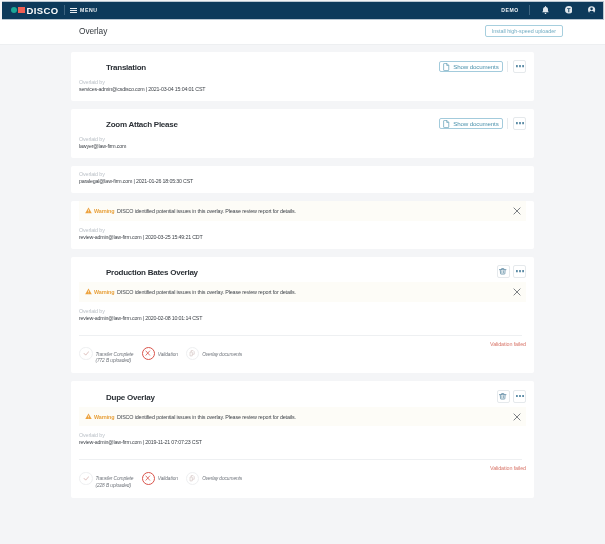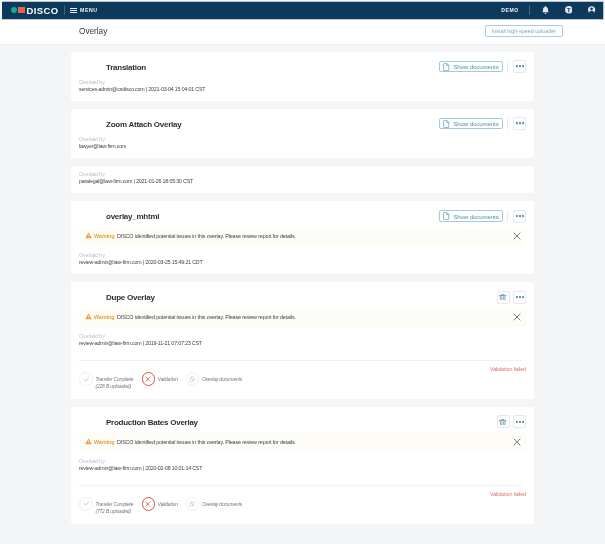--- a/index.html
+++ b/index.html
@@ -150,21 +150,21 @@
           </button>
         </div>
       </div>
       <div class="meta">
         <div class="meta-label">Overlaid by</div>
         <div class="meta-val">services-admin@csdisco.com | 2021-03-04 15:04:01 CST</div>
       </div>
     </div>
     <div class="card">
       <div class="card-top">
-        <div class="card-title">Zoom Attach Overlay</div>
+        <div class="card-title">Zoom Attach Please</div>
         <div class="card-actions">
           <button class="show-btn">
             <span class="dicon">
               <svg width="6.4" height="8" viewBox="0 0 16 20" style="display:block">
                 <path d="M9.6 1H3.2A1.6 1.6 0 0 0 1.6 2.6v14.8A1.6 1.6 0 0 0 3.2 19h9.6a1.6 1.6 0 0 0 1.6-1.6V5.8z" fill="none" stroke="#4e93ad" stroke-width="1.6" stroke-linejoin="round"></path>
                 <path d="M9.4 1.3v4.8h4.8" fill="none" stroke="#4e93ad" stroke-width="1.6" stroke-linejoin="round"></path>
               </svg>
             </span>
             <span class="lbl">Show documents</span>
           </button>
@@ -185,44 +185,20 @@
         <div class="meta-val">lawyer@law-firm.com</div>
       </div>
     </div>
     <div class="card">
       <div class="meta">
         <div class="meta-label">Overlaid by</div>
         <div class="meta-val">paralegal@law-firm.com | 2021-01-26 18:05:30 CST</div>
       </div>
     </div>
     <div class="card">
-      <div class="card-top">
-        <div class="card-title">overlay_mhtml</div>
-        <div class="card-actions">
-          <button class="show-btn">
-            <span class="dicon">
-              <svg width="6.4" height="8" viewBox="0 0 16 20" style="display:block">
-                <path d="M9.6 1H3.2A1.6 1.6 0 0 0 1.6 2.6v14.8A1.6 1.6 0 0 0 3.2 19h9.6a1.6 1.6 0 0 0 1.6-1.6V5.8z" fill="none" stroke="#4e93ad" stroke-width="1.6" stroke-linejoin="round"></path>
-                <path d="M9.4 1.3v4.8h4.8" fill="none" stroke="#4e93ad" stroke-width="1.6" stroke-linejoin="round"></path>
-              </svg>
-            </span>
-            <span class="lbl">Show documents</span>
-          </button>
-          <span class="vsep"></span>
-          <button class="icon-btn">
-            <span class="dots">
-              <svg width="8" height="2.3" viewBox="0 0 40 11.5" style="display:block">
-                <rect x="0" y="0" width="9" height="11.5" rx="1.5" fill="#5b8ba5"></rect>
-                <rect x="15.5" y="0" width="9" height="11.5" rx="1.5" fill="#5b8ba5"></rect>
-                <rect x="31" y="0" width="9" height="11.5" rx="1.5" fill="#5b8ba5"></rect>
-              </svg>
-            </span>
-          </button>
-        </div>
-      </div>
       <div class="warn">
         <span class="wicon">
           <svg width="7" height="6.6" viewBox="0 0 18 16">
             <path d="M9 0.8 17.5 15.4H0.5z" fill="#eda23e"></path>
             <rect x="8.1" y="6" width="1.8" height="4.6" rx="0.6" fill="#fdfcf7"></rect>
             <rect x="8.1" y="11.5" width="1.8" height="1.8" rx="0.6" fill="#fdfcf7"></rect>
           </svg>
         </span>
         <span class="warn-label">Warning</span>
         <span class="warn-msg">DISCO identified potential issues in this overlay. Please review report for details.</span>
@@ -232,21 +208,21 @@
           </svg>
         </button>
       </div>
       <div class="meta">
         <div class="meta-label">Overlaid by</div>
         <div class="meta-val">review-admin@law-firm.com | 2020-03-25 15:49:21 CDT</div>
       </div>
     </div>
     <div class="card">
       <div class="card-top">
-        <div class="card-title">Dupe Overlay</div>
+        <div class="card-title">Production Bates Overlay</div>
         <div class="card-actions">
           <button class="icon-btn">
             <span class="ticon">
               <svg width="7.4" height="6.6" viewBox="0 0 20 18" style="display:block">
                 <path d="M1 4.4h18" stroke="#4c7e98" stroke-width="1.9" stroke-linecap="round"></path>
                 <path d="M6.6 4.4V2.6a1.2 1.2 0 0 1 1.2-1.2h4.4a1.2 1.2 0 0 1 1.2 1.2v1.8" fill="none" stroke="#4c7e98" stroke-width="1.9" stroke-linejoin="round"></path>
                 <path d="M3.4 4.6l.7 10.6a1.4 1.4 0 0 0 1.4 1.3h9a1.4 1.4 0 0 0 1.4-1.3l.7-10.6" fill="none" stroke="#4c7e98" stroke-width="1.9" stroke-linejoin="round"></path>
                 <path d="M7.8 7.6v5.6M12.2 7.6v5.6" stroke="#4c7e98" stroke-width="1.6" stroke-linecap="round"></path>
               </svg>
             </span>
@@ -274,32 +250,32 @@
         <span class="warn-label">Warning</span>
         <span class="warn-msg">DISCO identified potential issues in this overlay. Please review report for details.</span>
         <button class="warn-x">
           <svg width="8" height="8" viewBox="0 0 12 12">
             <path d="M1.4 1.4 10.6 10.6M10.6 1.4 1.4 10.6" stroke="#5b6066" stroke-width="1.2" stroke-linecap="round"></path>
           </svg>
         </button>
       </div>
       <div class="meta has-steps">
         <div class="meta-label">Overlaid by</div>
-        <div class="meta-val">review-admin@law-firm.com | 2019-11-21 07:07:23 CST</div>
+        <div class="meta-val">review-admin@law-firm.com | 2020-02-08 10:01:14 CST</div>
       </div>
       <div class="steps-wrap">
         <div class="status-right">Validation failed</div>
         <div class="steps">
           <div class="step">
             <div class="step-circ">
               <svg width="6.8" height="6.8" viewBox="0 0 14 14">
                 <path d="M2.2 7 5.5 10.6 11.8 3.4" fill="none" stroke="#c89a95" stroke-width="1.25" stroke-linecap="round" stroke-linejoin="round"></path>
               </svg>
             </div>
-            <div class="step-text"><span>Transfer Complete</span><br><span>(228 B uploaded)</span></div>
+            <div class="step-text"><span>Transfer Complete</span><br><span>(772 B uploaded)</span></div>
           </div>
           <div class="step">
             <div class="step-circ fail">
               <svg width="5.6" height="6.2" viewBox="0 0 12 13">
                 <path d="M2 2 10 11M10 2 2 11" stroke="#d9534a" stroke-width="1.7" stroke-linecap="round"></path>
               </svg>
             </div>
             <div class="step-text">Validation</div>
           </div>
           <div class="step">
@@ -309,21 +285,21 @@
                 <path d="M2.6 5.2h5.6v9.6H2.6z" fill="#fff" stroke="#d3c3c1" stroke-width="1.6" stroke-linejoin="round"></path>
               </svg>
             </div>
             <div class="step-text">Overlay documents</div>
           </div>
         </div>
       </div>
     </div>
     <div class="card">
       <div class="card-top">
-        <div class="card-title">Production Bates Overlay</div>
+        <div class="card-title">Dupe Overlay</div>
         <div class="card-actions">
           <button class="icon-btn">
             <span class="ticon">
               <svg width="7.4" height="6.6" viewBox="0 0 20 18" style="display:block">
                 <path d="M1 4.4h18" stroke="#4c7e98" stroke-width="1.9" stroke-linecap="round"></path>
                 <path d="M6.6 4.4V2.6a1.2 1.2 0 0 1 1.2-1.2h4.4a1.2 1.2 0 0 1 1.2 1.2v1.8" fill="none" stroke="#4c7e98" stroke-width="1.9" stroke-linejoin="round"></path>
                 <path d="M3.4 4.6l.7 10.6a1.4 1.4 0 0 0 1.4 1.3h9a1.4 1.4 0 0 0 1.4-1.3l.7-10.6" fill="none" stroke="#4c7e98" stroke-width="1.9" stroke-linejoin="round"></path>
                 <path d="M7.8 7.6v5.6M12.2 7.6v5.6" stroke="#4c7e98" stroke-width="1.6" stroke-linecap="round"></path>
               </svg>
             </span>
@@ -351,32 +327,32 @@
         <span class="warn-label">Warning</span>
         <span class="warn-msg">DISCO identified potential issues in this overlay. Please review report for details.</span>
         <button class="warn-x">
           <svg width="8" height="8" viewBox="0 0 12 12">
             <path d="M1.4 1.4 10.6 10.6M10.6 1.4 1.4 10.6" stroke="#5b6066" stroke-width="1.2" stroke-linecap="round"></path>
           </svg>
         </button>
       </div>
       <div class="meta has-steps">
         <div class="meta-label">Overlaid by</div>
-        <div class="meta-val">review-admin@law-firm.com | 2020-02-08 10:01:14 CST</div>
+        <div class="meta-val">review-admin@law-firm.com | 2019-11-21 07:07:23 CST</div>
       </div>
       <div class="steps-wrap">
         <div class="status-right">Validation failed</div>
         <div class="steps">
           <div class="step">
             <div class="step-circ">
               <svg width="6.8" height="6.8" viewBox="0 0 14 14">
                 <path d="M2.2 7 5.5 10.6 11.8 3.4" fill="none" stroke="#c89a95" stroke-width="1.25" stroke-linecap="round" stroke-linejoin="round"></path>
               </svg>
             </div>
-            <div class="step-text"><span>Transfer Complete</span><br><span>(772 B uploaded)</span></div>
+            <div class="step-text"><span>Transfer Complete</span><br><span>(228 B uploaded)</span></div>
           </div>
           <div class="step">
             <div class="step-circ fail">
               <svg width="5.6" height="6.2" viewBox="0 0 12 13">
                 <path d="M2 2 10 11M10 2 2 11" stroke="#d9534a" stroke-width="1.7" stroke-linecap="round"></path>
               </svg>
             </div>
             <div class="step-text">Validation</div>
           </div>
           <div class="step">

